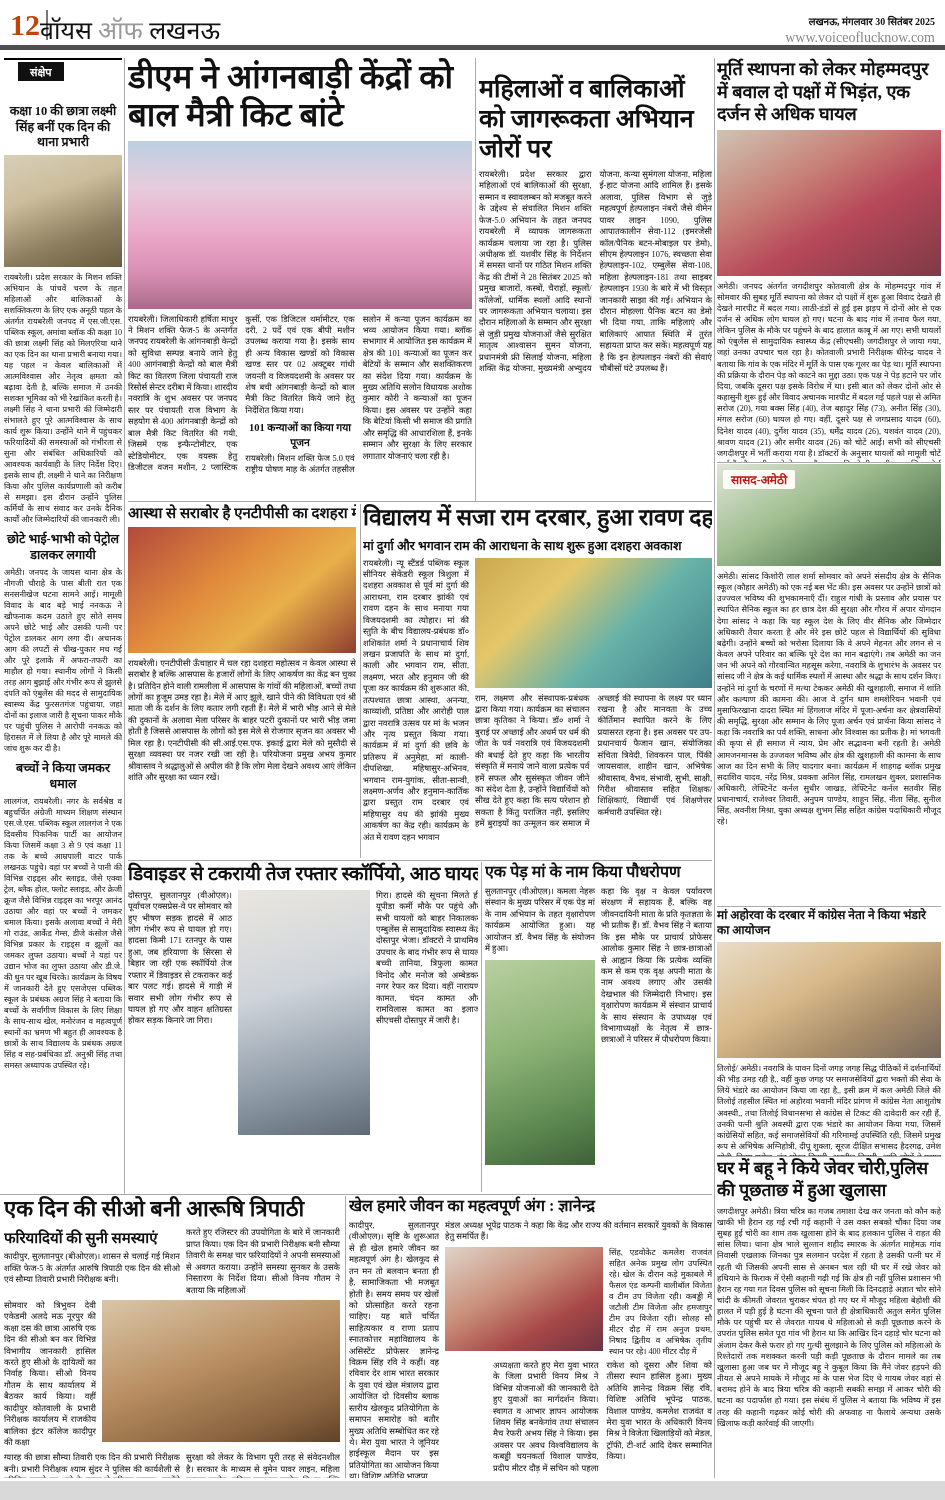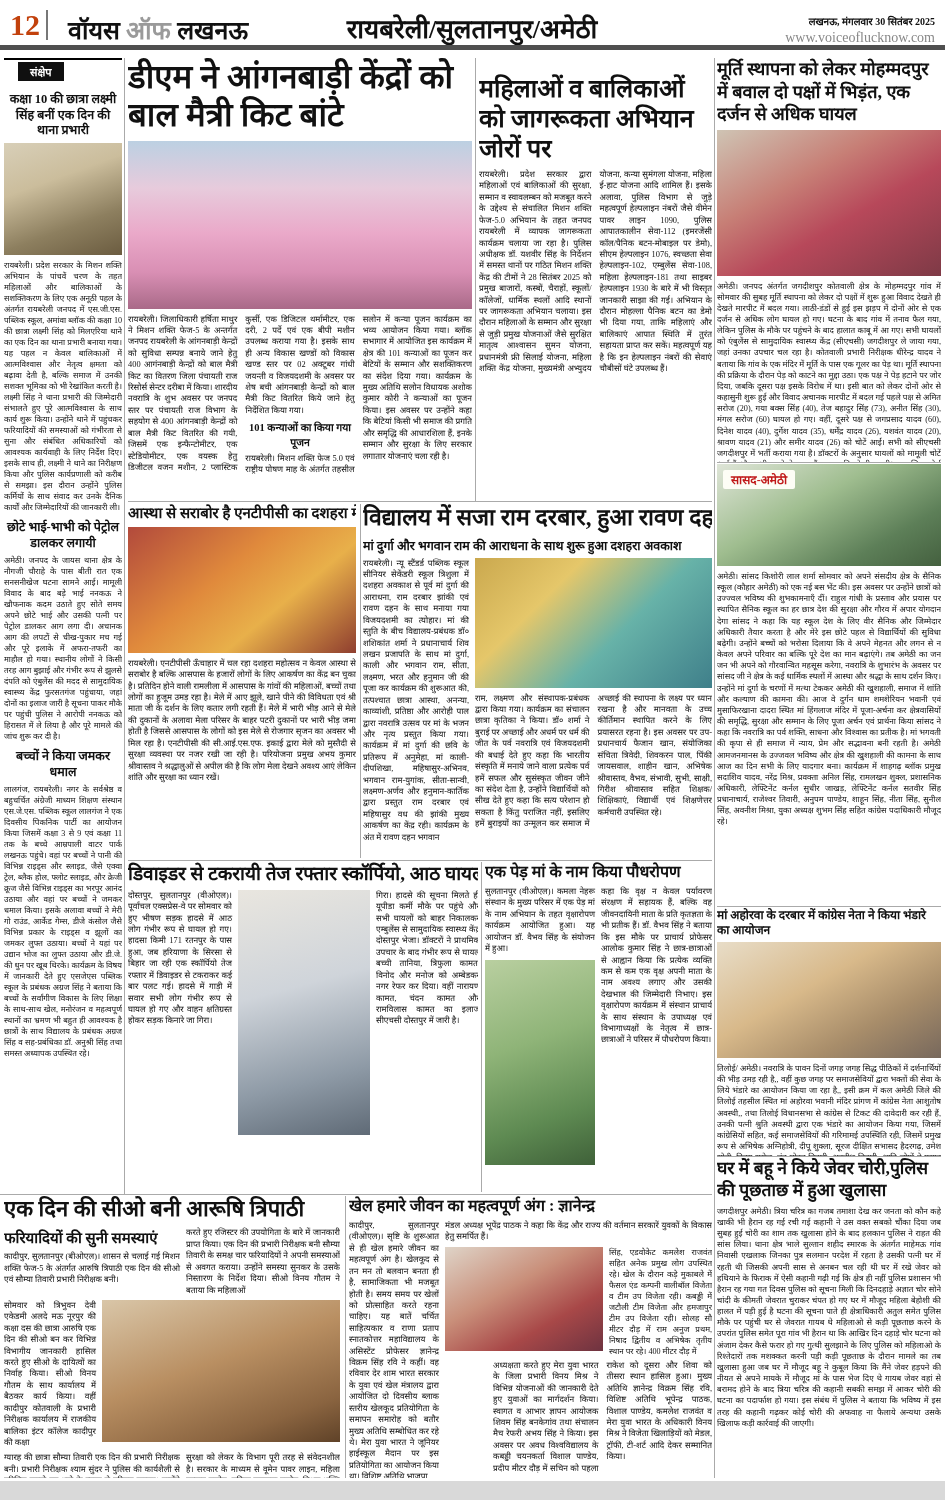--- a/index.html
+++ b/index.html
@@ -3,21 +3,21 @@
 <meta charset="utf-8">
 <style>
   html,body{margin:0;padding:0;background:#e9e9e9;}
   .page{position:relative;width:945px;height:1500px;margin:0 auto;background:#ffffff;
         font-family:"Liberation Serif","DejaVu Serif",serif;color:#111;overflow:hidden;}
   .art{position:absolute;overflow:hidden;}
   
   #header{position:absolute;left:0;top:0;width:945px;height:52px;}
   .pageno{position:absolute;left:10px;top:8px;font-size:30px;font-weight:bold;color:#c2410c;}
   .pnline{position:absolute;left:46px;top:10px;width:2px;height:30px;background:#777;}
-  .paper{position:absolute;left:68px;top:12px;font-size:25px;font-weight:bold;letter-spacing:0;}
+  .paper{position:absolute;left:40px;top:12px;font-size:25px;font-weight:normal;letter-spacing:0;}
   .paper .w2{color:#9a9a9a;}
   .sectitle{position:absolute;left:272px;top:10px;width:400px;text-align:center;font-size:26px;font-weight:bold;}
   .dateline{position:absolute;right:10px;top:14px;text-align:right;font-size:10px;font-weight:bold;}
   .website{position:absolute;right:10px;top:30px;text-align:right;font-size:14px;color:#888;}
   .headrule{position:absolute;left:0;top:45px;width:945px;height:5px;background:#4f4f4f;}
   
   .vl{position:absolute;width:1px;background:#aaa;}
   .hl{position:absolute;height:1px;background:#aaa;}
   
   .hl-xl{font-size:33px;line-height:1.16;font-weight:bold;margin:0 0 6px 0;}
@@ -42,21 +42,21 @@
   .ph-acc{height:245px;background:linear-gradient(165deg,#e9e6df 0%,#cfd4da 40%,#8e9aa6 75%,#5f6a76 100%);}
   .ph-plant{height:205px;background:linear-gradient(160deg,#b9cfa0 0%,#8fb478 40%,#5e8a52 75%,#3f6139 100%);}
   .ph-food{height:116px;background:linear-gradient(150deg,#e8ddc8 0%,#d8b98a 40%,#a88d6a 70%,#77685c 100%);}
   .ph-office{height:142px;background:linear-gradient(160deg,#d9c6a8 0%,#b98f62 45%,#8a6440 80%,#5f4228 100%);}
   .ph-sport{height:104px;background:linear-gradient(150deg,#dfd4c8 0%,#c98f7a 40%,#a84848 70%,#6e3340 100%);}
   .ph-banner{position:absolute;left:6px;top:6px;background:#fdfdf5;color:#c01818;font-weight:bold;
              font-size:12px;padding:1px 8px;border-radius:2px;}
   
   #brief{left:4px;top:58px;width:118px;height:1136px;border-top:2px solid #000;}
   .brieftag{display:inline-block;background:#101010;color:#fff;font-weight:bold;font-size:11px;
-            padding:2px 12px;margin:2px 0 4px 14px;}
+            padding:2px 12px;margin:2px 0 16px 14px;}
   #brief .body{font-size:8.1px;}
   
   #dm{left:128px;top:58px;width:344px;height:444px;}
   #mahila{left:479px;top:58px;width:233px;height:444px;margin-top:16px;}
   #murti{left:717px;top:58px;width:224px;height:404px;}
   #shiksha{left:717px;top:464px;width:224px;height:442px;}
   #astha{left:128px;top:504px;width:228px;height:354px;}
   #vidyalaya{left:363px;top:504px;width:349px;height:354px;}
   #divider{left:128px;top:862px;width:350px;height:330px;}
   #ped{left:485px;top:862px;width:227px;height:330px;}
@@ -89,21 +89,20 @@
 <div class="page">
 
   <div id="header">
     <div class="pageno">12</div>
     <div class="pnline"></div>
     <div class="paper">
       <span>वॉयस</span>
       <span class="w2">ऑफ</span>
       <span>लखनऊ</span>
     </div>
-    <div class="sectitle">रायबरेली/सुलतानपुर/अमेठी</div>
     <div class="dateline">लखनऊ, मंगलवार 30 सितंबर 2025</div>
     <div class="website">www.voiceoflucknow.com</div>
     <div class="headrule"></div>
   </div>
 
   <div class="vl" style="left:124px;top:58px;height:1136px;"></div>
   <div class="vl" style="left:475px;top:58px;height:444px;"></div>
   <div class="vl" style="left:714px;top:58px;height:1420px;"></div>
   <div class="vl" style="left:360px;top:504px;height:354px;"></div>
   <div class="vl" style="left:481px;top:862px;height:330px;"></div>

